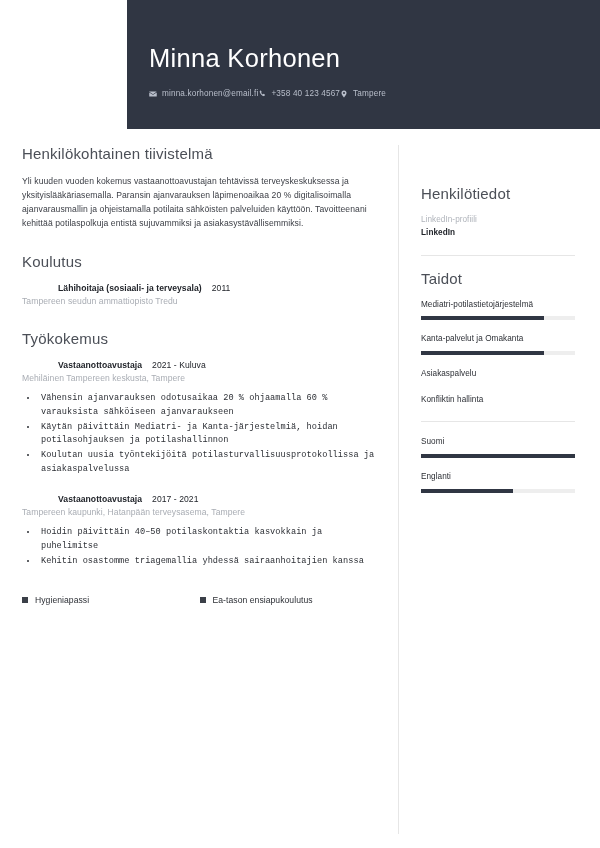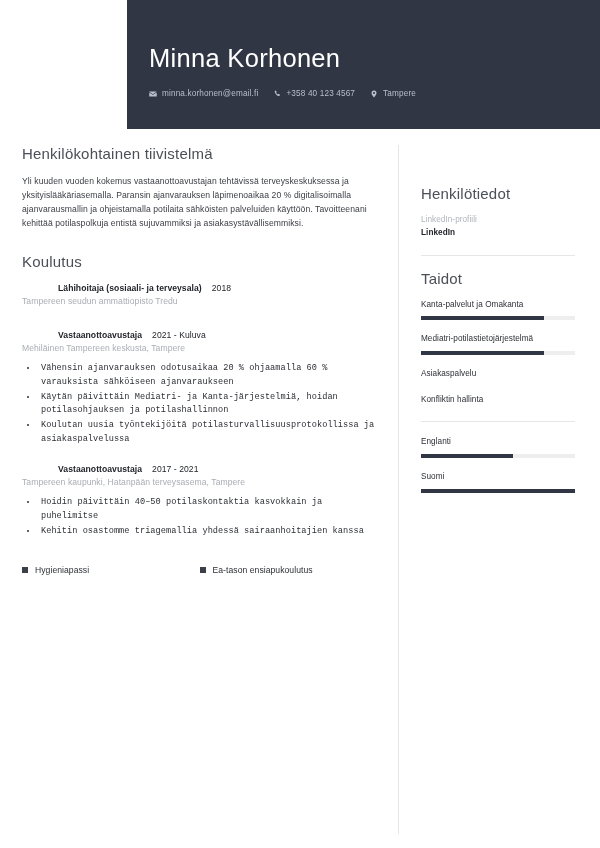--- a/index.html
+++ b/index.html
@@ -29,21 +29,20 @@
     font-size: 25.5px;
     font-weight: 400;
     letter-spacing: 0.3px;
     color: #ffffff;
     line-height: 1.1;
   }
   .contact-row {
     display: flex;
     align-items: center;
     margin-top: 17px;
-    gap: 15px;
   }
   .contact-item {
     display: flex;
     align-items: center;
     gap: 5px;
     font-size: 8.2px;
     color: #b9bfcb;
     letter-spacing: 0.15px;
   }
   .contact-item svg { display: block; flex: none; }
@@ -244,27 +243,28 @@
       <div class="sec-block" style="margin-bottom:22px;">
         <div class="sec-title">Henkilökohtainen tiivistelmä</div>
         <div class="summary-text">Yli kuuden vuoden kokemus vastaanottoavustajan tehtävissä terveyskeskuksessa ja yksityislääkäriasemalla. Paransin ajanvarauksen läpimenoaikaa 20 % digitalisoimalla ajanvarausmallin ja ohjeistamalla potilaita sähköisten palveluiden käyttöön. Tavoitteenani kehittää potilaspolkuja entistä sujuvammiksi ja asiakasystävällisemmiksi.</div>
       </div>
 
       <div class="sec-block" style="margin-bottom:24px;">
         <div class="sec-title">Koulutus</div>
         <div class="entry">
           <div class="entry-head">
             <div class="entry-title">Lähihoitaja (sosiaali- ja terveysala)</div>
-            <div class="entry-date">2018</div>
+            <div class="entry-date">2011</div>
           </div>
           <div class="entry-sub">Tampereen seudun ammattiopisto Tredu</div>
         </div>
       </div>
 
       <div class="sec-block" style="margin-bottom:26px;">
+        <div class="sec-title">Työkokemus</div>
 
         <div class="entry">
           <div class="entry-head">
             <div class="entry-title">Vastaanottoavustaja</div>
             <div class="entry-date">2021 - Kuluva</div>
           </div>
           <div class="entry-sub">Mehiläinen Tampereen keskusta, Tampere</div>
           <ul class="bullets">
             <li>Vähensin ajanvarauksen odotusaikaa 20 % ohjaamalla 60 % varauksista sähköiseen ajanvaraukseen</li>
             <li>Käytän päivittäin Mediatri- ja Kanta-järjestelmiä, hoidan potilasohjauksen ja potilashallinnon</li>
@@ -309,56 +309,56 @@
           <div class="detail-value">LinkedIn</div>
         </div>
       </div>
 
       <div class="right-rule"></div>
 
       <div class="right-sec">
         <div class="sec-title">Taidot</div>
 
         <div class="skill">
+          <div class="skill-name">Mediatri-potilastietojärjestelmä</div>
+          <div class="bar-track">
+            <div class="bar-fill" style="width: 80%;"></div>
+          </div>
+        </div>
+
+        <div class="skill">
           <div class="skill-name">Kanta-palvelut ja Omakanta</div>
           <div class="bar-track">
             <div class="bar-fill" style="width: 80%;"></div>
           </div>
         </div>
 
-        <div class="skill">
-          <div class="skill-name">Mediatri-potilastietojärjestelmä</div>
-          <div class="bar-track">
-            <div class="bar-fill" style="width: 80%;"></div>
-          </div>
-        </div>
-
         <div class="skill no-bar">
           <div class="skill-name">Asiakaspalvelu</div>
         </div>
 
         <div class="skill no-bar">
           <div class="skill-name">Konfliktin hallinta</div>
         </div>
       </div>
 
       <div class="right-rule"></div>
 
       <div class="right-sec">
+
+        <div class="skill">
+          <div class="skill-name">Suomi</div>
+          <div class="bar-track">
+            <div class="bar-fill" style="width: 100%;"></div>
+          </div>
+        </div>
 
         <div class="skill">
           <div class="skill-name">Englanti</div>
           <div class="bar-track">
             <div class="bar-fill" style="width: 60%;"></div>
           </div>
         </div>
-
-        <div class="skill">
-          <div class="skill-name">Suomi</div>
-          <div class="bar-track">
-            <div class="bar-fill" style="width: 100%;"></div>
-          </div>
-        </div>
       </div>
 
     </div>
   </div>
 </div>
 
 </body></html>

